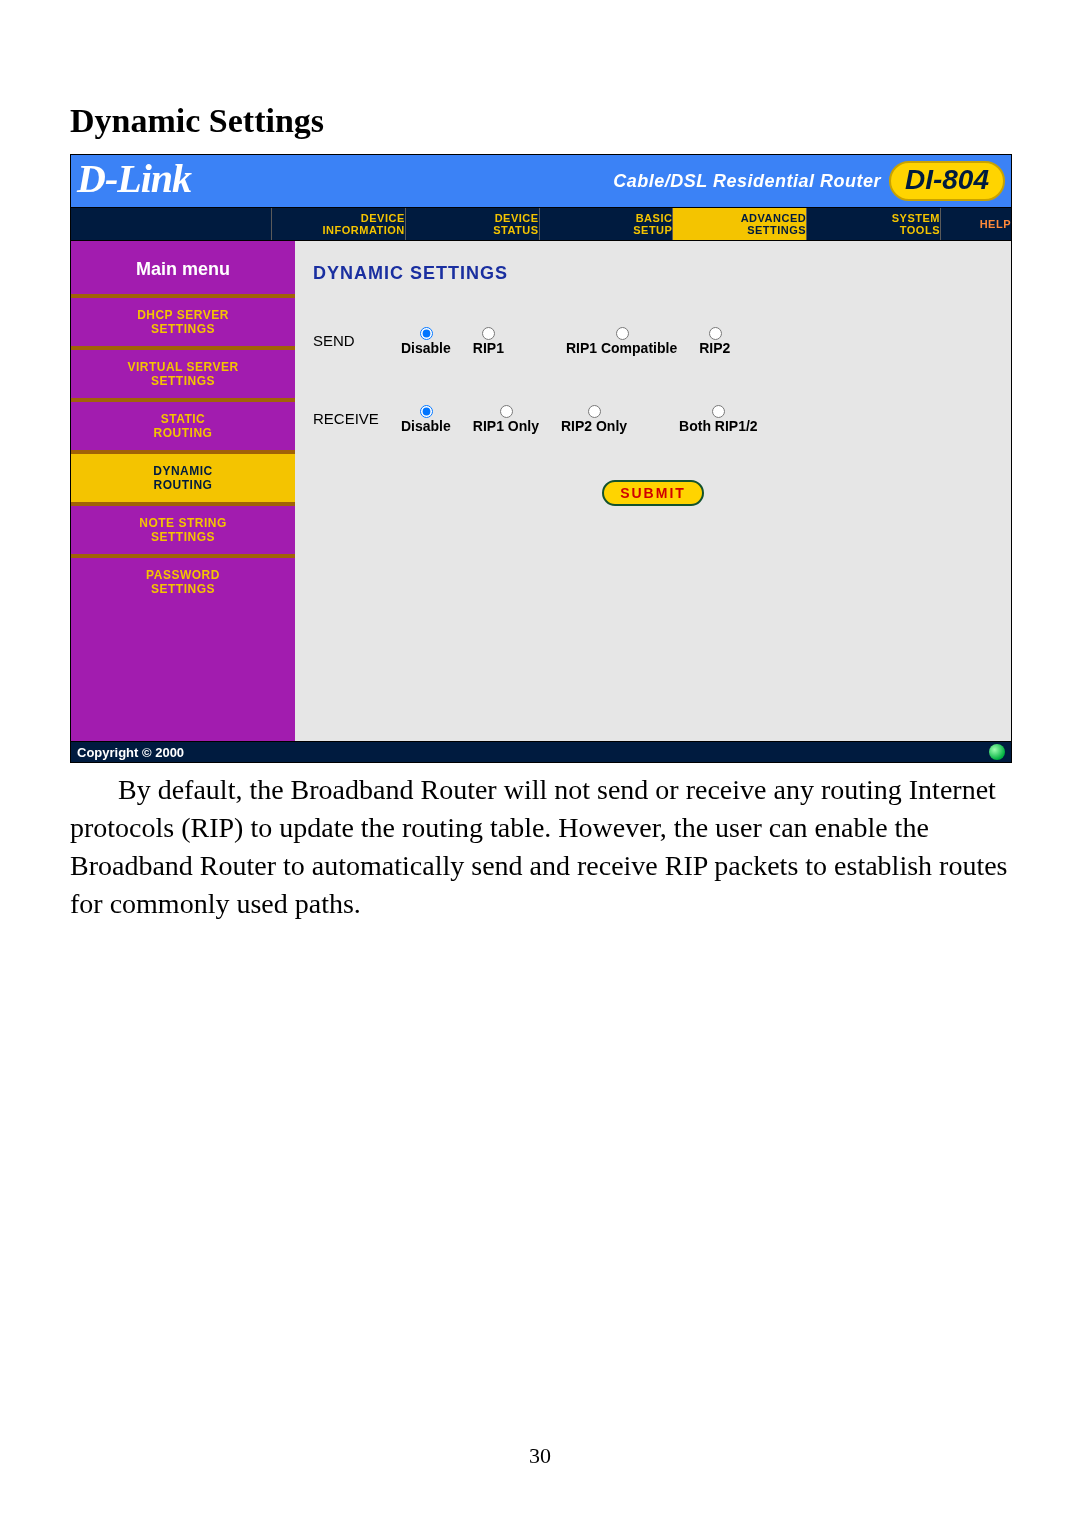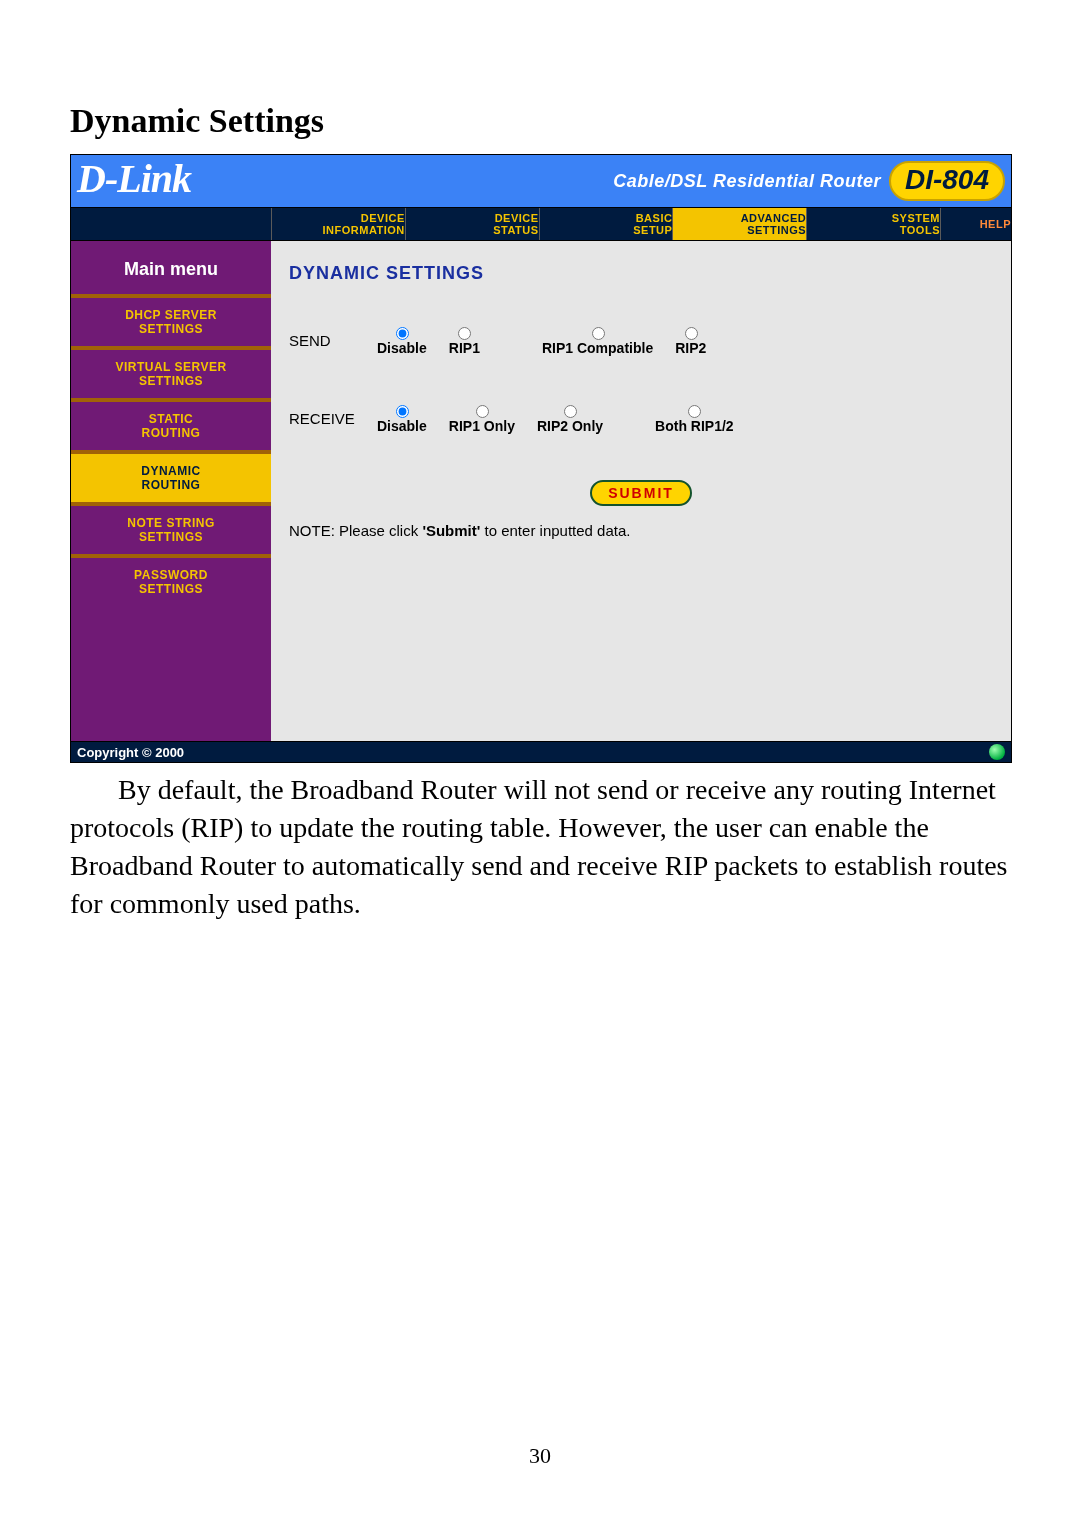--- a/index.html
+++ b/index.html
@@ -99,22 +99,22 @@
   }
   .topnav .tab.help {
     flex: 0 0 70px;
     color: #ff8a3a;
   }
   .body-row {
     display: flex;
     min-height: 500px;
   }
   .sidebar {
-    width: 200px;
-    background: #701a75;
+    width: 224px;
+    background: #a21caf;
     padding-top: 10px;
   }
   .sidebar-title {
     color: #fff;
     font-size: 18px;
     font-weight: bold;
     text-align: center;
     padding: 8px 0 14px 0;
   }
   .side-item {
@@ -335,23 +335,20 @@
           <label class="opt" style="margin-left:30px;margin-right:0">
             <input type="radio" name="recv" style="">
             <span class="opt-label">Both RIP1/2</span>
           </label>
         </div>
 
         <div class="submit-wrap">
           <span class="submit-btn">SUBMIT</span>
         </div>
 
-        <div class="note">
-          <span>NOTE: Please click </span><b>'Submit'</b><span> to enter inputted data.</span>
-        </div>
       </div>
     </div>
 
     <div class="footer">
       <span>Copyright © 2000</span>
       <span class="dot"></span>
     </div>
   </div>
 
   <p class="doc-para">By default, the Broadband Router will not send or receive any routing Internet protocols (RIP) to update the routing table.  However, the user can enable the Broadband Router to automatically send and receive RIP packets to establish routes for commonly used paths.</p>

